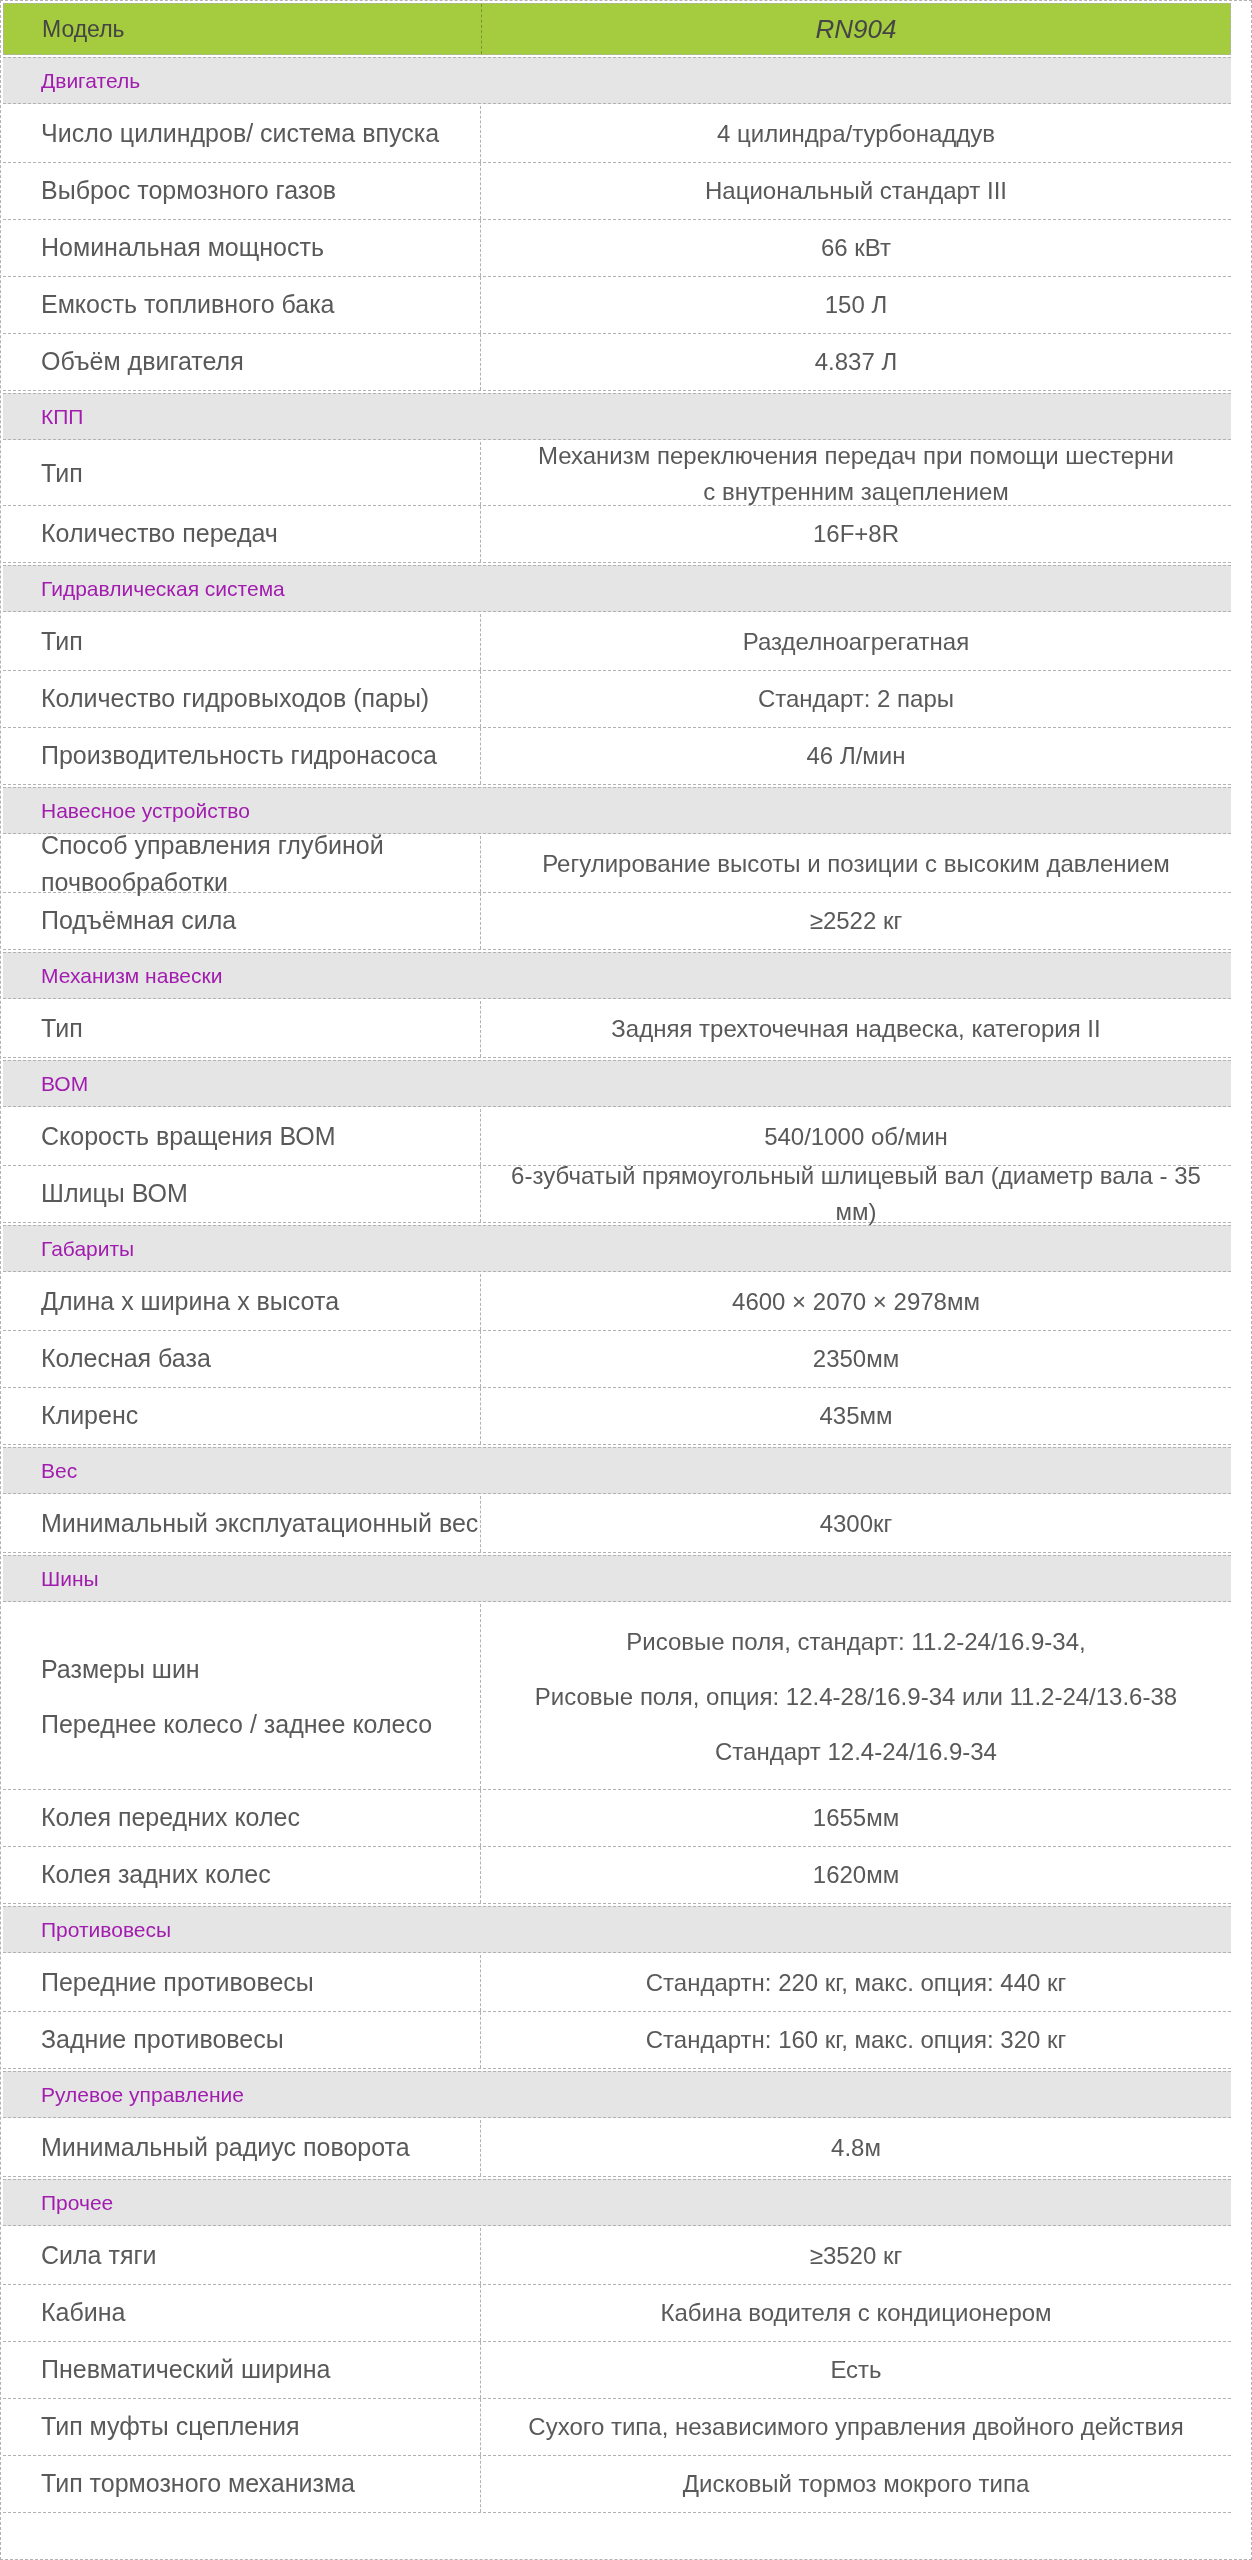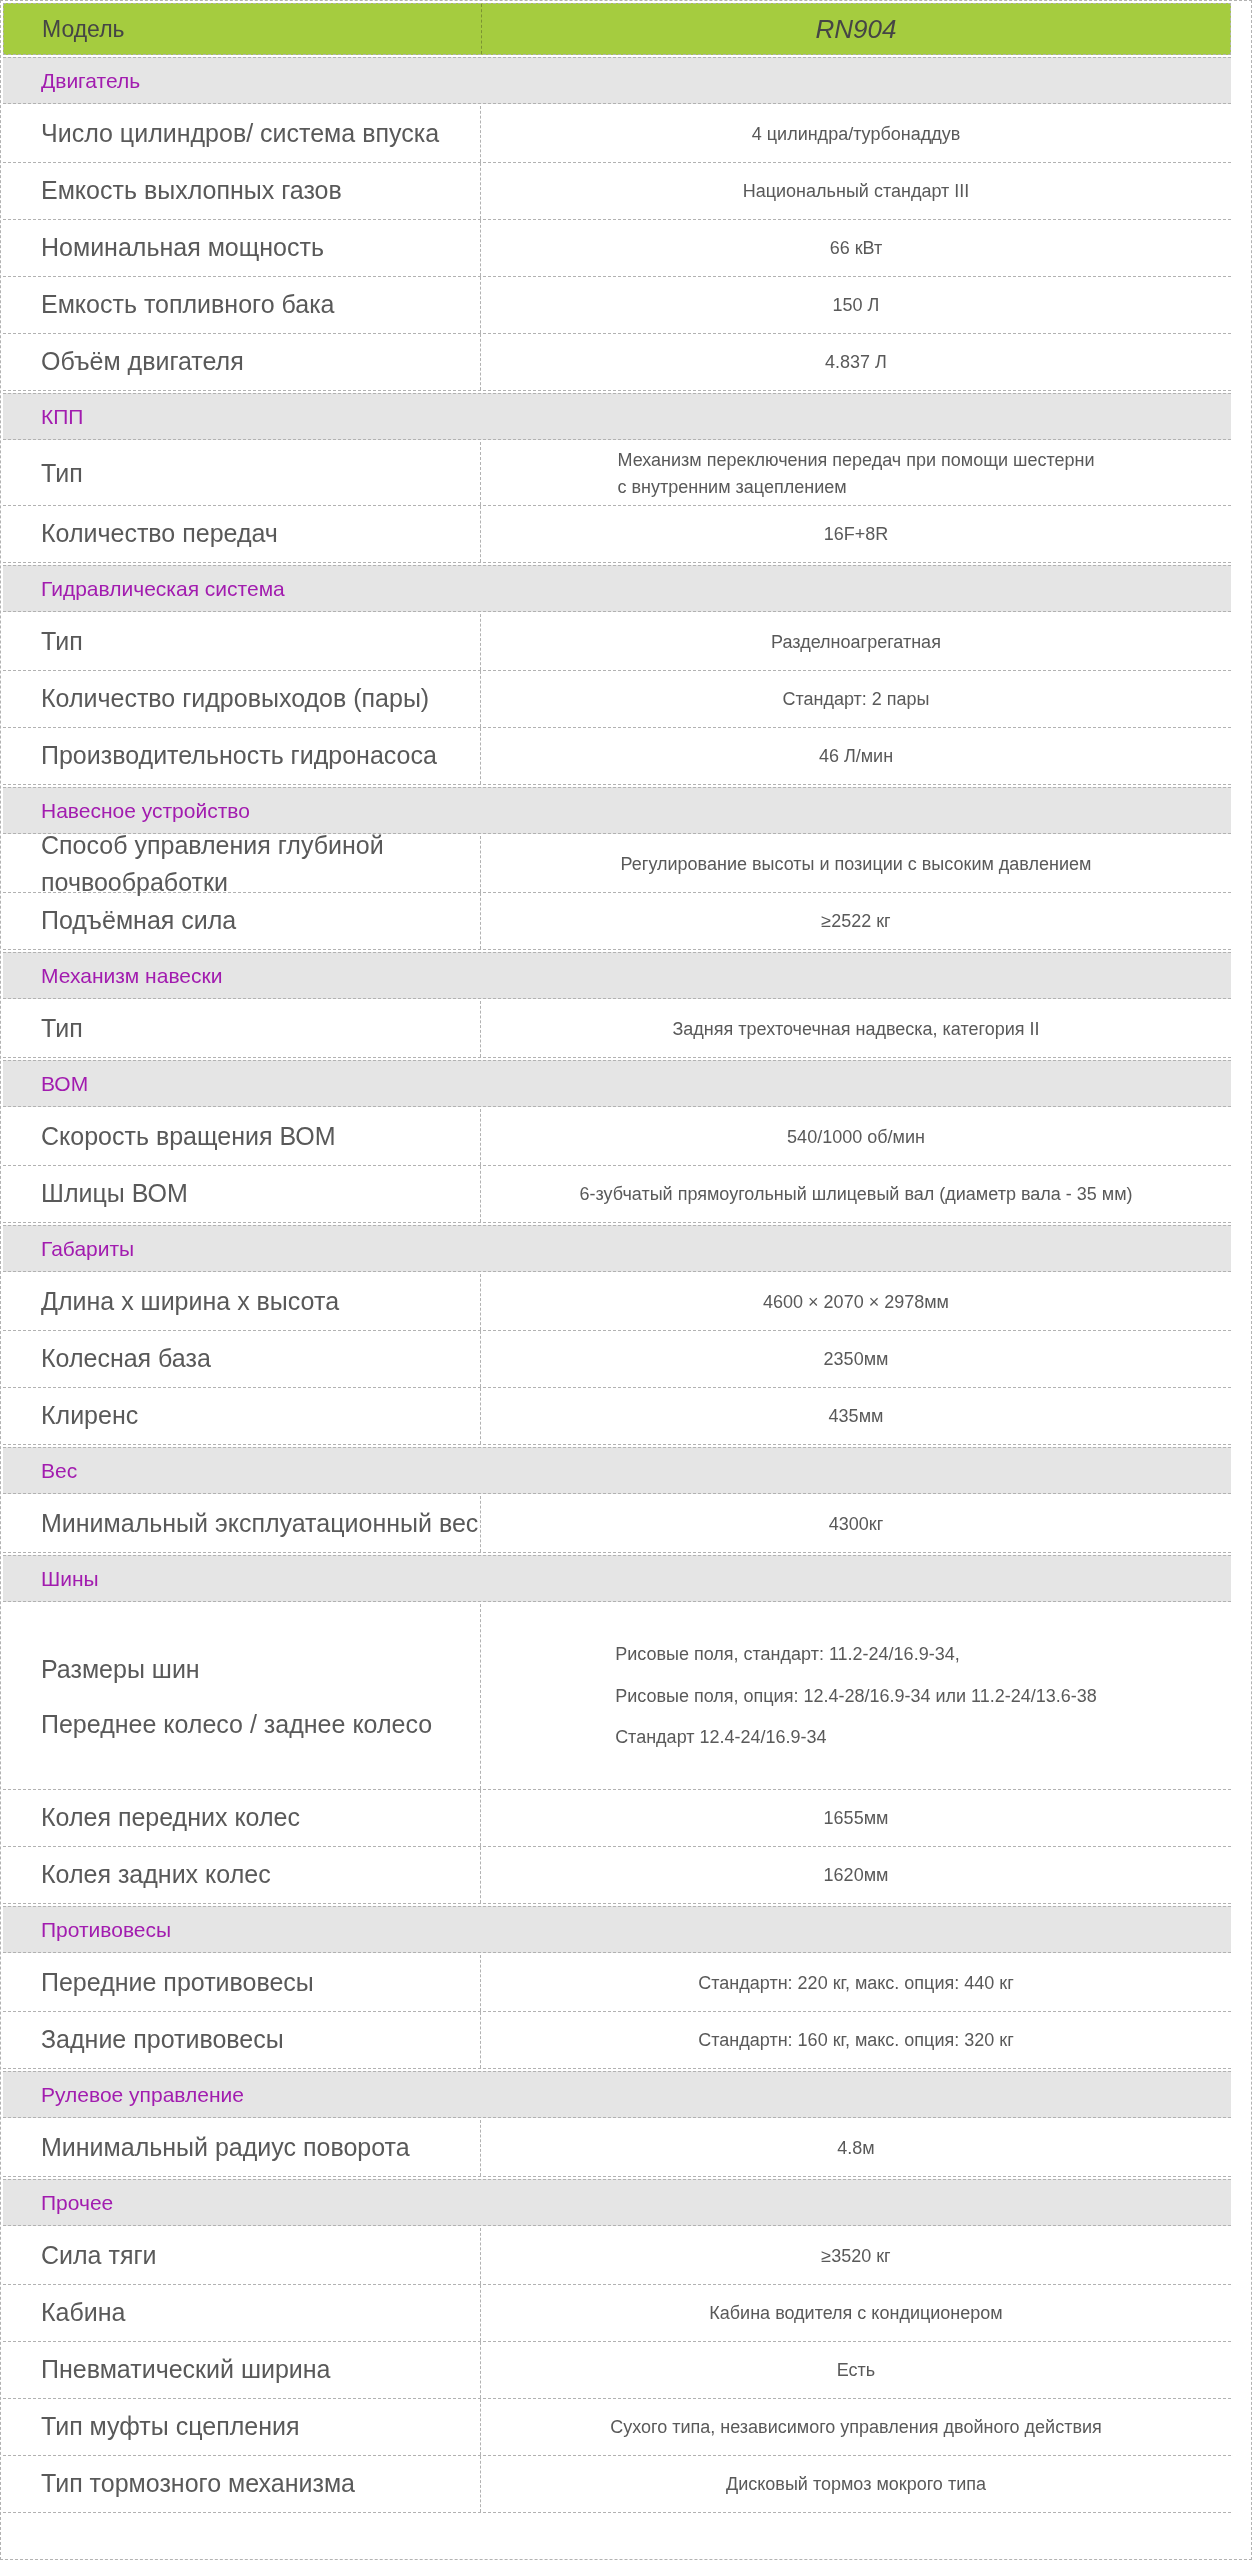--- a/index.html
+++ b/index.html
@@ -71,21 +71,22 @@
     padding-left:38px;
     border-right:1px dashed var(--border);
     font-size:25px;
     line-height:1.5;
     white-space:pre-line;
   }
   .row.tall .cell-label{line-height:2.2;}
   .cell-value{
     flex:1;
     display:flex;align-items:center;justify-content:center;
-    font-size:18px;
+    text-align:center;
+    font-size:24px;
     line-height:1.5;
     white-space:pre-line;
     padding:0 10px;
   }
   .row.tall .cell-value{line-height:2.3;}
 </style>
 </head>
 <body>
 
 <div class="spec-table">
@@ -93,21 +94,21 @@
     <div class="model-cell">Модель</div>
     <div class="model-value-cell">RN904</div>
   </div>
   <div id="sections-root">
       <div class="section-header band">Двигатель</div>
       <div class="row band">
         <div class="cell-label">Число цилиндров/ система впуска</div>
         <div class="cell-value">4 цилиндра/турбонаддув</div>
       </div>
       <div class="row band">
-        <div class="cell-label">Емкость выхлопных газов</div>
+        <div class="cell-label">Выброс тормозного газов</div>
         <div class="cell-value">Национальный стандарт III</div>
       </div>
       <div class="row band">
         <div class="cell-label">Номинальная мощность</div>
         <div class="cell-value">66 кВт</div>
       </div>
       <div class="row band">
         <div class="cell-label">Емкость топливного бака</div>
         <div class="cell-value">150 Л</div>
       </div>

